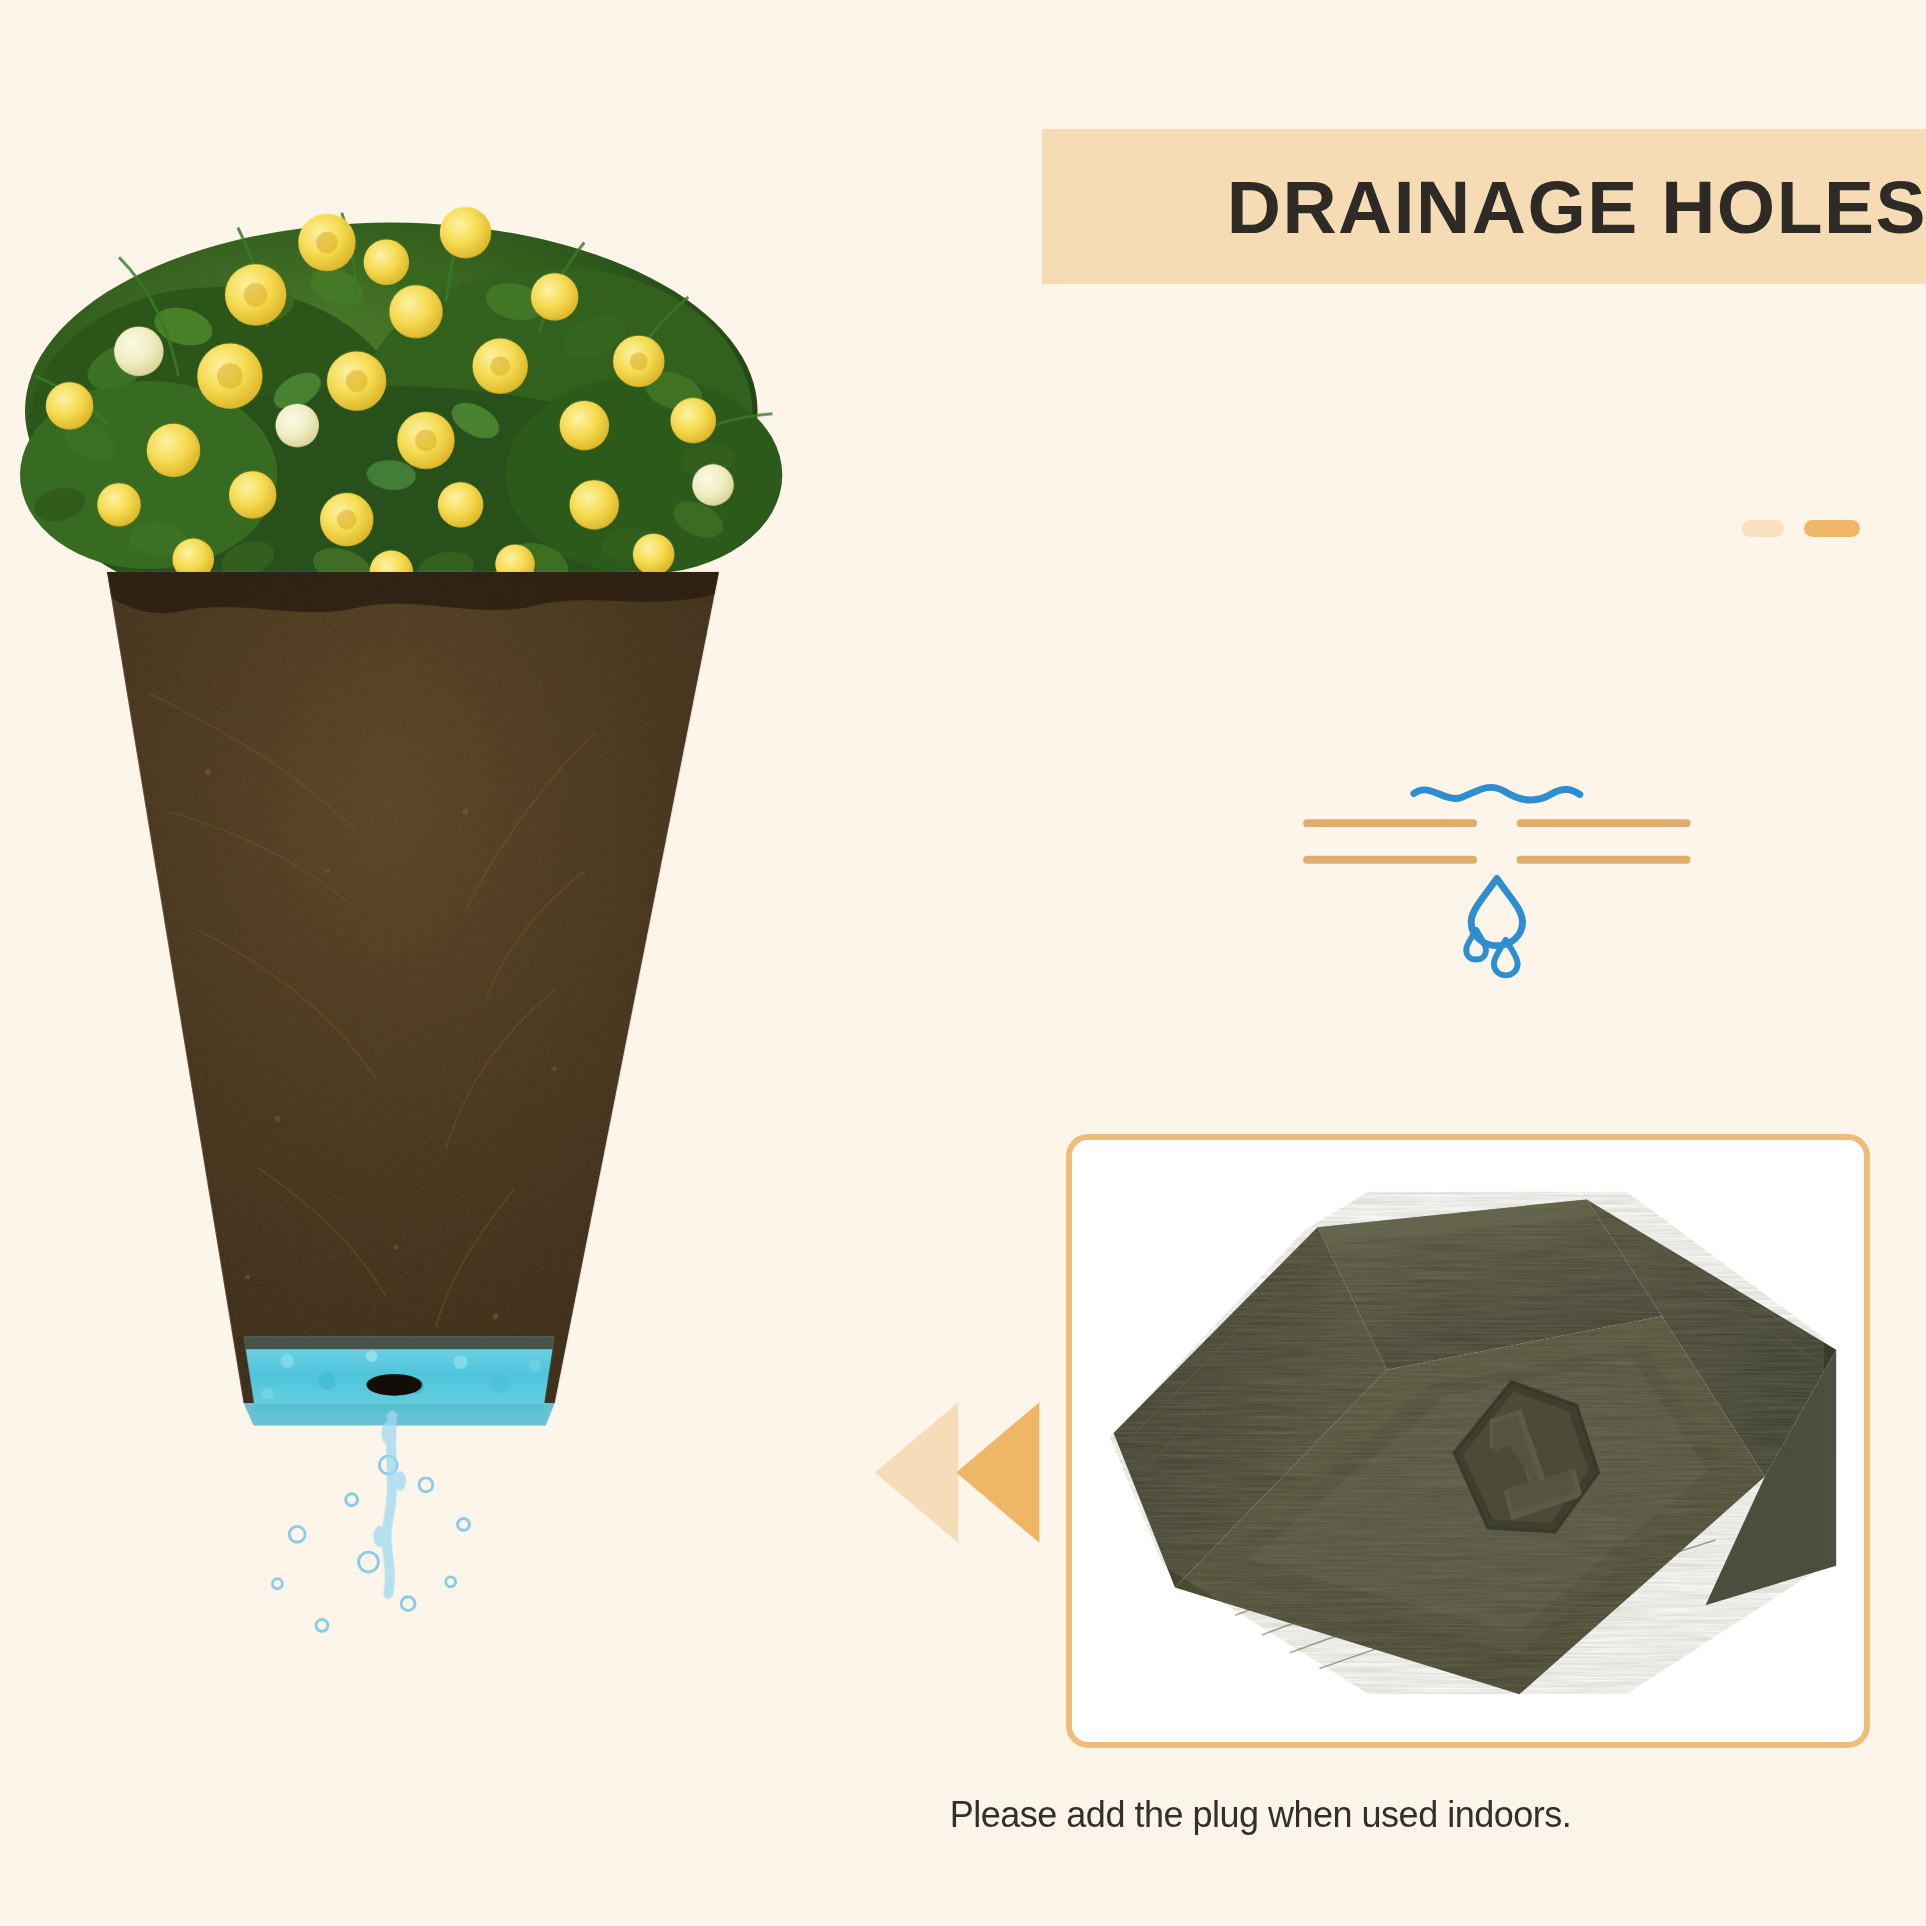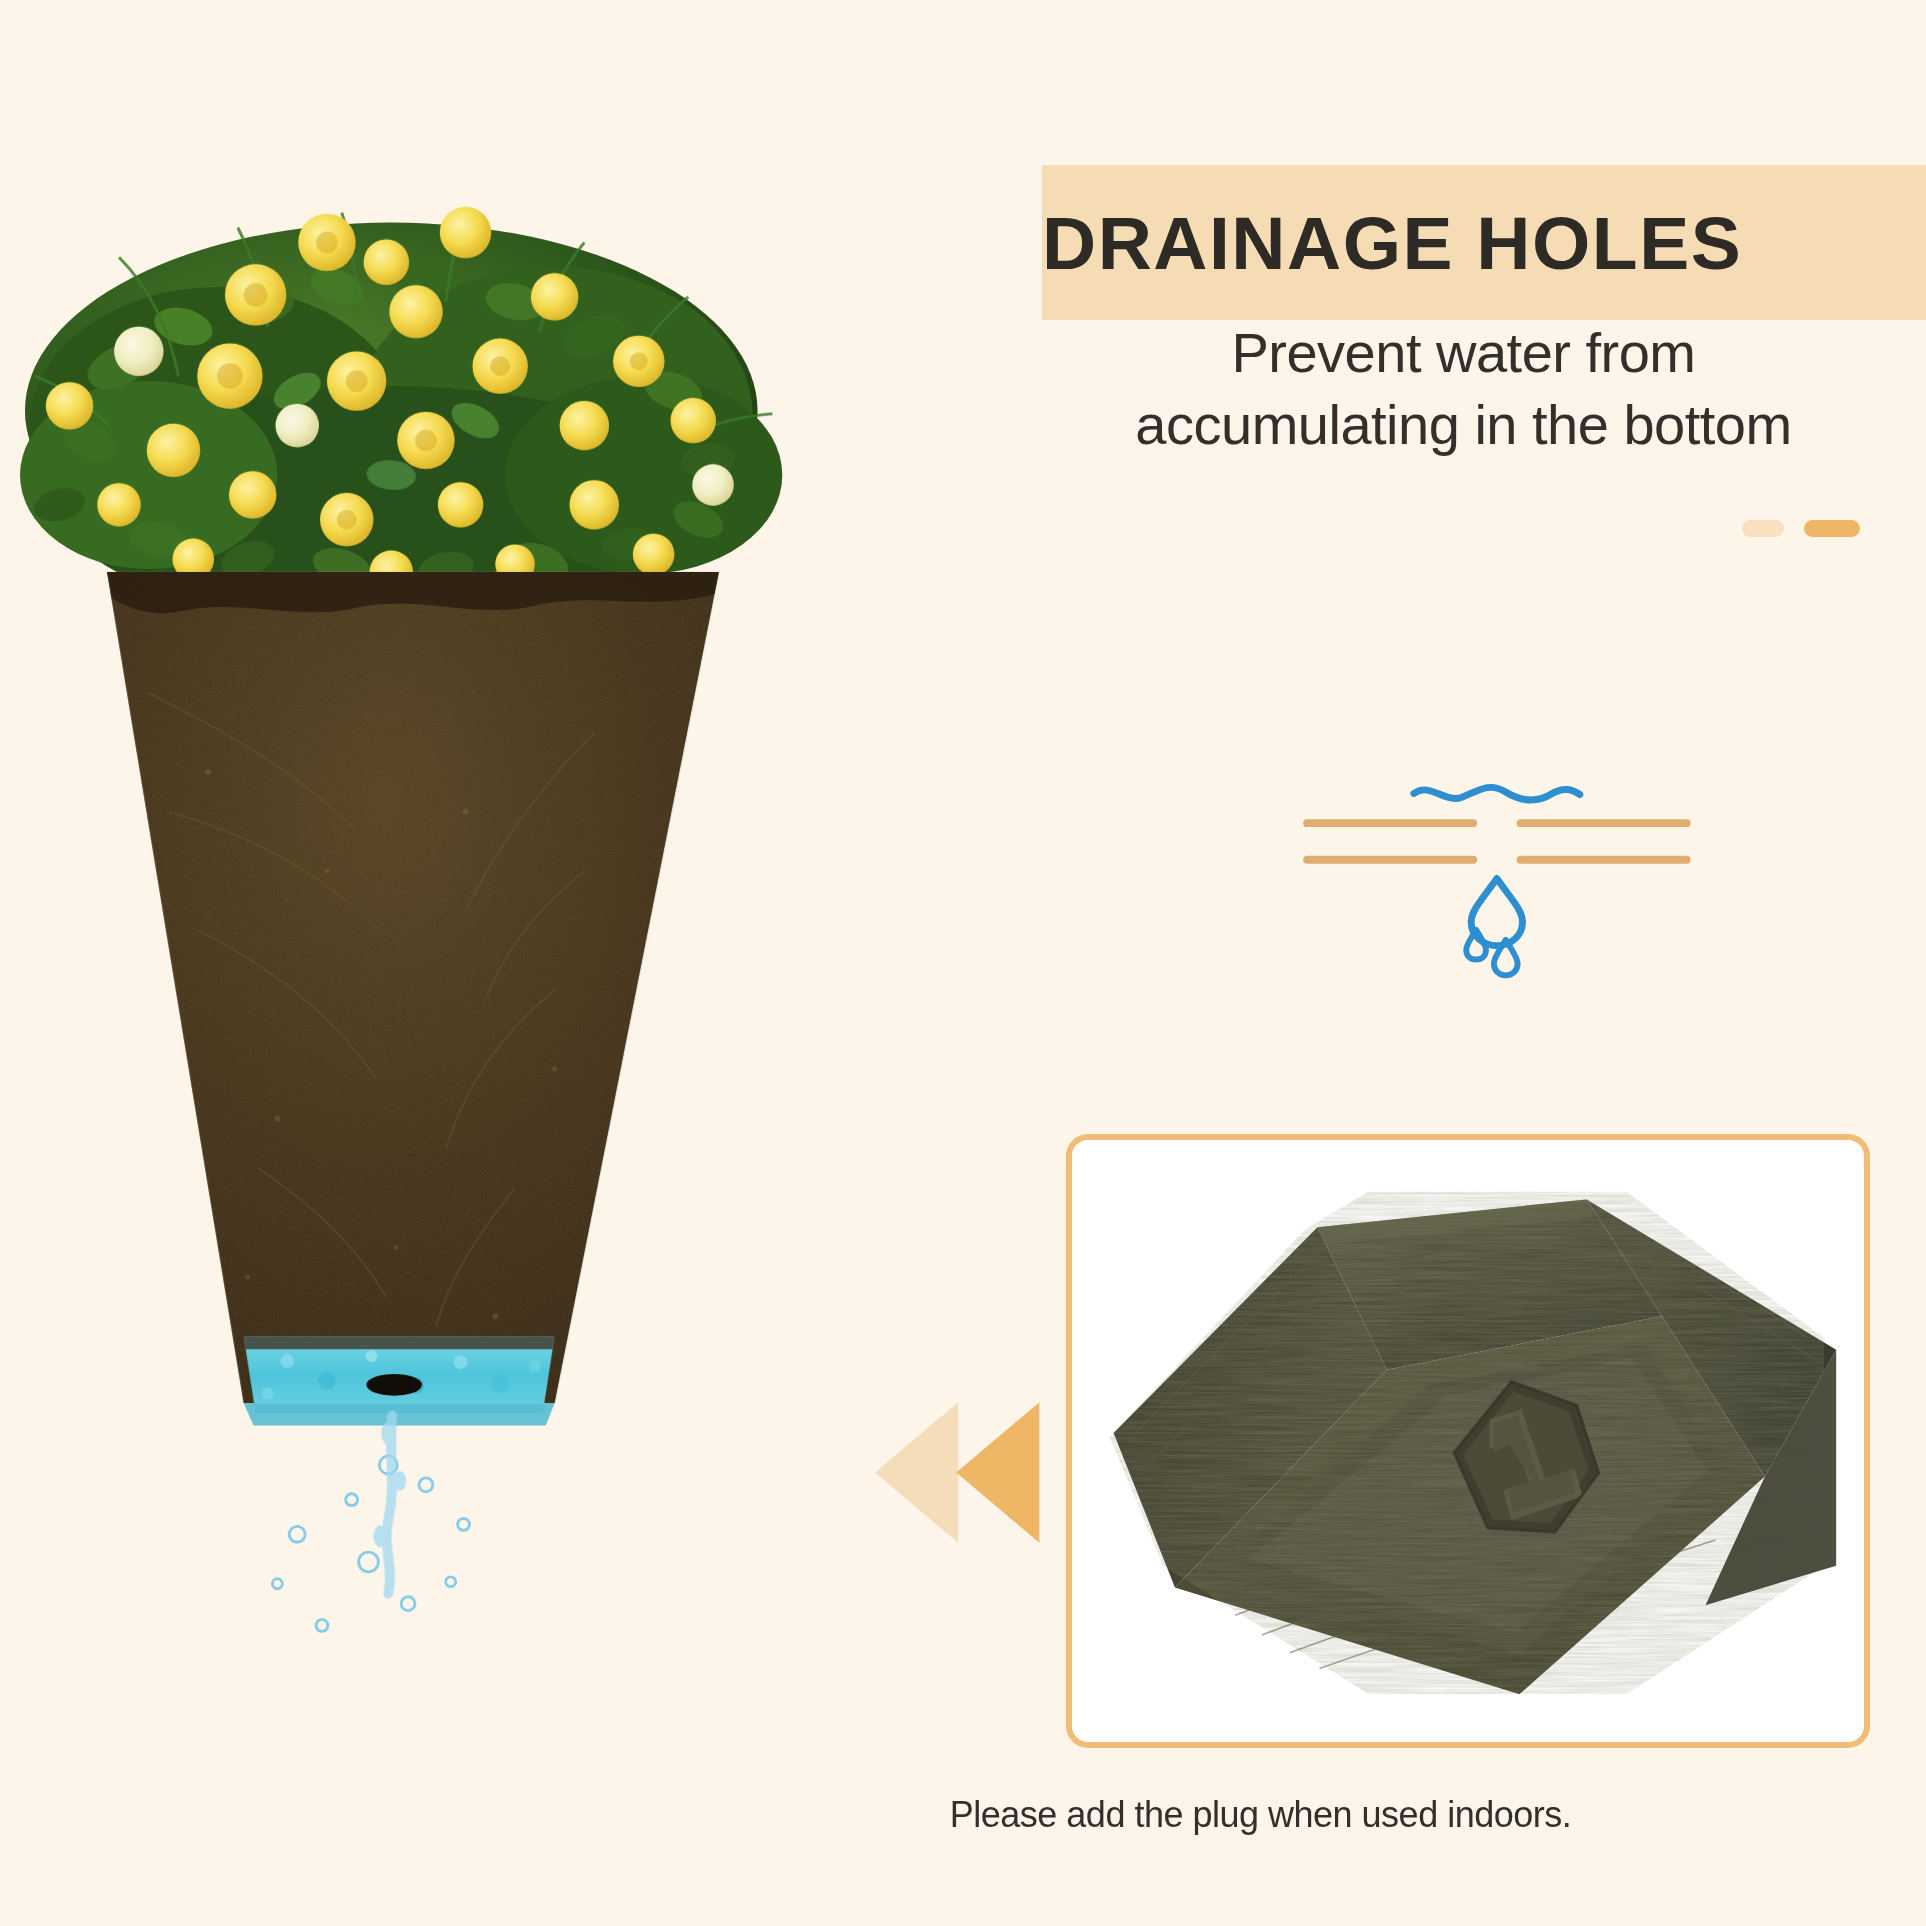--- a/index.html
+++ b/index.html
@@ -9,21 +9,21 @@
     font-family:"Liberation Sans", sans-serif;
     overflow:hidden;
     position:relative;
   }
   .stage{position:absolute;inset:0;width:1927px;height:1927px;}
 
   
   .title-banner{
     position:absolute;left:1042px;top:129px;width:885px;height:155px;
     background:#f6dcb4;
-    display:flex;align-items:center;justify-content:flex-start;margin-top:36px;
+    display:flex;align-items:center;justify-content:flex-end;
   }
   .title-text{
     font-family:"Liberation Sans", sans-serif;
     font-weight:700;
     font-size:75px;
     letter-spacing:1.5px;
     color:#2e2a26;
     white-space:nowrap;
   }
 
@@ -297,24 +297,20 @@
         <ellipse cx="404" cy="1316" rx="6" ry="10"></ellipse>
         <ellipse cx="384" cy="1372" rx="7" ry="11"></ellipse>
       </g>
     </svg>
   </div>
 
   <div class="title-banner">
     <span class="title-text">DRAINAGE HOLES</span>
   </div>
 
-  <div class="subtitle">
-    <div>Prevent water from</div>
-    <div>accumulating in the bottom</div>
-  </div>
 
   <div class="dashes">
     <span class="dash dash-a"></span>
     <span class="dash dash-b"></span>
   </div>
 
   <div class="drain-icon">
     <svg width="416" height="252" viewBox="0 0 420 255" xmlns="http://www.w3.org/2000/svg">
 
       <path d="M138,42 C154,30 170,52 186,46 C202,40 214,30 230,40 C246,50 262,52 278,42 C290,35 298,38 306,43" fill="none" stroke="#2d8fd0" stroke-width="7" stroke-linecap="round"></path>

